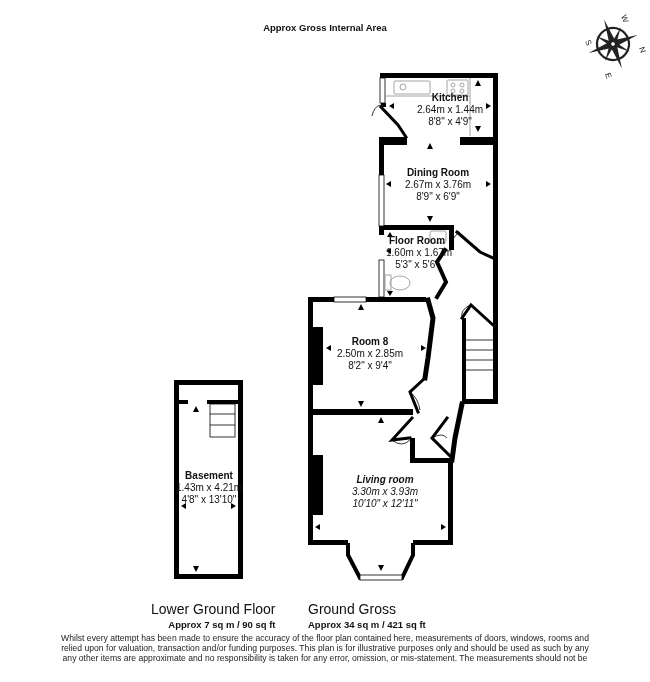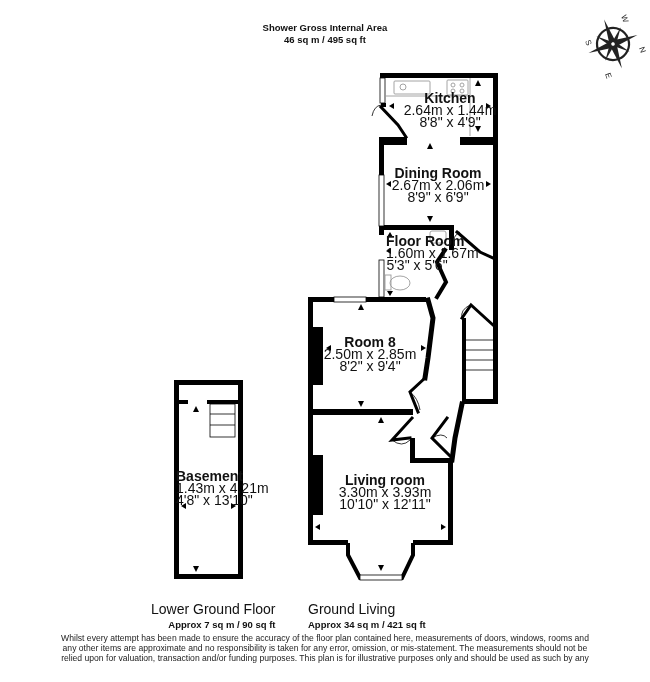--- a/index.html
+++ b/index.html
@@ -1,32 +1,31 @@
 <!DOCTYPE html>
 <html><head>
 <meta charset="utf-8">
 <style>
   html, body { margin: 0; padding: 0; background: #ffffff; }
   body { width: 650px; height: 682px; position: relative; overflow: hidden; font-family: "Liberation Sans", sans-serif; color: #111; }
   .abs { position: absolute; }
   .gross { left: 0; width: 650px; top: 22px; text-align: center; font-weight: bold; font-size: 9.5px; line-height: 12px; }
   .compass { left: 583px; top: 8px; width: 64px; height: 72px; }
   .plan { left: 0; top: 0; width: 650px; height: 600px; }
-  .room-label { position: absolute; text-align: center; font-size: 14px; line-height: 12px; white-space: nowrap; }
+  .room-label { position: absolute; text-align: center; font-size: 10px; line-height: 12px; white-space: nowrap; }
   .room-label .nm { font-weight: bold; display: block; }
   .floor-title { font-size: 14px; line-height: 16px; }
   .floor-area { font-weight: bold; font-size: 9.5px; line-height: 12px; margin-top: 2px; }
   .disclaimer { left: 0; width: 650px; top: 633px; text-align: center; font-size: 8.6px; line-height: 10.2px; color: #222; }
 </style>
 </head>
 <body>
 
 <div class="abs gross">
-  <div>Shower Gross Internal Area</div>
-  <div>46 sq m / 495 sq ft</div>
+  <div>Approx Gross Internal Area</div>
 </div>
 
 <div class="abs compass">
   <svg width="64" height="72" viewBox="0 0 64 72">
     <g transform="translate(30,36) rotate(-20)">
       <circle r="16" fill="none" stroke="#222" stroke-width="2.2"></circle>
       <polygon points="0,-26 3,-4 0,0 -3,-4" fill="#222"></polygon>
       <polygon points="0,26 3,4 0,0 -3,4" fill="#222"></polygon>
       <polygon points="26,0 4,3 0,0 4,-3" fill="#222"></polygon>
       <polygon points="-26,0 -4,3 0,0 -4,-3" fill="#222"></polygon>
@@ -204,54 +203,54 @@
 </svg>
 
 <div class="room-label" style="left:402px;top:92px;width:96px;">
   <span class="nm">Kitchen</span>
   <span style="display:block">2.64m x 1.44m</span>
   <span style="display:block">8'8" x 4'9"</span>
 </div>
 
 <div class="room-label" style="left:386px;top:167px;width:104px;">
   <span class="nm">Dining Room</span>
-  <span style="display:block">2.67m x 2.06m</span>
+  <span style="display:block">2.67m x 3.76m</span>
   <span style="display:block">8'9" x 6'9"</span>
 </div>
 
 <div class="room-label sm" style="left:386px;top:235px;width:62px;">
   <span class="nm">Floor Room</span>
   <span style="display:block">1.60m x 1.67m</span>
   <span style="display:block">5'3" x 5'6"</span>
 </div>
 
 <div class="room-label" style="left:320px;top:336px;width:100px;">
   <span class="nm">Room 8</span>
   <span style="display:block">2.50m x 2.85m</span>
   <span style="display:block">8'2" x 9'4"</span>
 </div>
 
-<div class="room-label" style="left:330px;top:474px;width:110px;">
+<div class="room-label" style="left:330px;top:474px;width:110px;font-style:italic;">
   <span class="nm">Living room</span>
   <span style="display:block">3.30m x 3.93m</span>
   <span style="display:block">10'10" x 12'11"</span>
 </div>
 
 <div class="room-label sm" style="left:176px;top:470px;width:66px;">
   <span class="nm">Basement</span>
   <span style="display:block">1.43m x 4.21m</span>
   <span style="display:block">4'8" x 13'10"</span>
 </div>
 
 <div class="abs" style="left:151px;top:601px;text-align:right;">
   <div class="floor-title">Lower Ground Floor</div>
   <div class="floor-area">Approx 7 sq m / 90 sq ft</div>
 </div>
 <div class="abs" style="left:308px;top:601px;">
-  <div class="floor-title">Ground Living</div>
+  <div class="floor-title">Ground Gross</div>
   <div class="floor-area">Approx 34 sq m / 421 sq ft</div>
 </div>
 
 <div class="abs disclaimer">
   <div>Whilst every attempt has been made to ensure the accuracy of the floor plan contained here, measurements of doors, windows, rooms and</div>
+  <div>relied upon for valuation, transaction and/or funding purposes. This plan is for illustrative purposes only and should be used as such by any</div>
   <div>any other items are approximate and no responsibility is taken for any error, omission, or mis-statement. The measurements should not be</div>
-  <div>relied upon for valuation, transaction and/or funding purposes. This plan is for illustrative purposes only and should be used as such by any</div>
 </div>
 
 </body></html>

